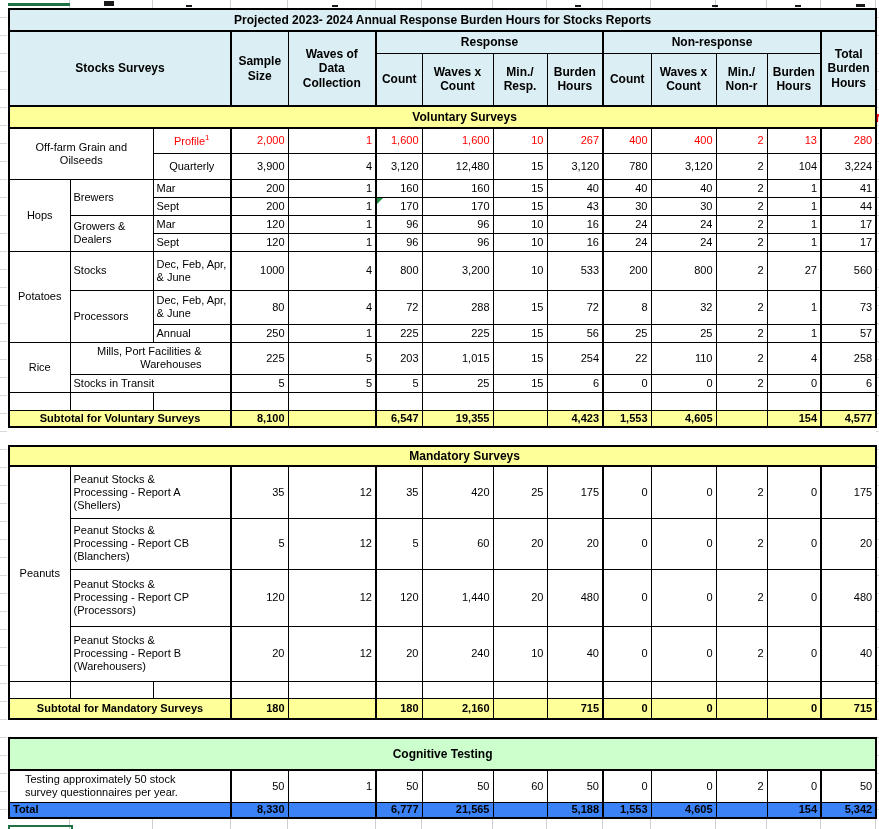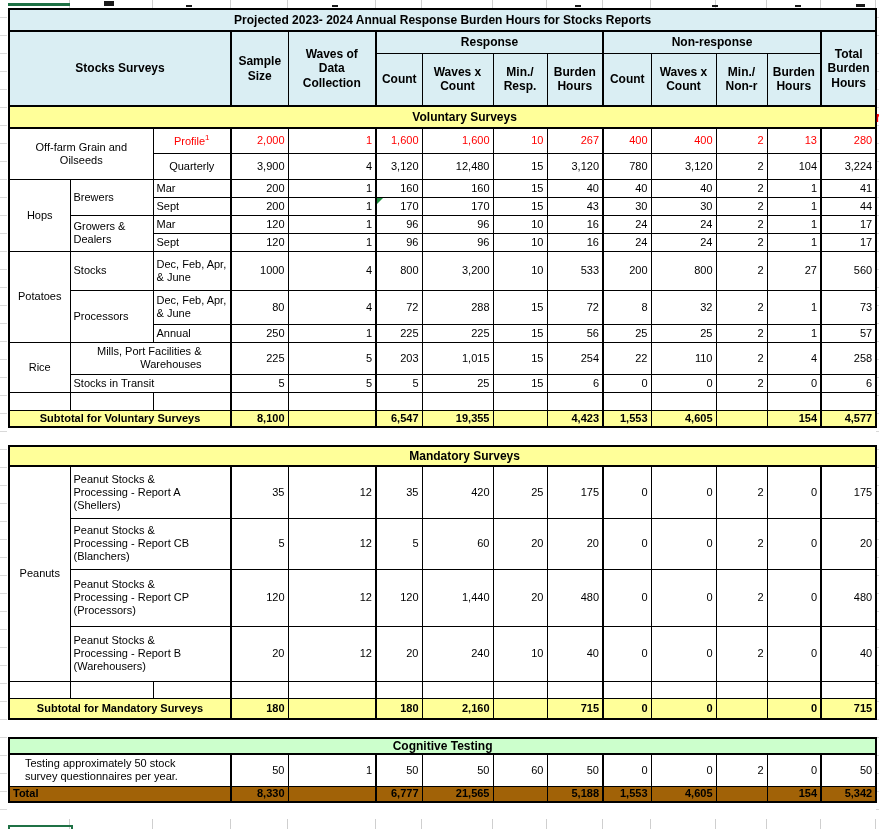--- a/index.html
+++ b/index.html
@@ -32,21 +32,21 @@
   .num{text-align:right;}
   .lbl{text-align:left;}
   .ctr{text-align:center;}
   .gl{border-left-width:2px;}
   tr.bb2{border-bottom:2px solid #000;}
   tr.hdr td{background:#DAEEF3;font-weight:bold;text-align:center;font-size:12px;line-height:1.2;}
   tr.title-row td{background:#DAEEF3;font-weight:bold;text-align:center;font-size:12px;}
   tr.band-y td{background:#FFFF99;font-weight:bold;text-align:center;font-size:12px;padding-left:47px;}
   tr.band-g td{background:#CCFFCC;font-weight:bold;text-align:center;font-size:12px;}
   tr.sub td{background:#FFFF99;font-weight:bold;}
-  tr.total-row td{background:#a16207;font-weight:bold;}
+  tr.total-row td{background:#3b82f6;font-weight:bold;}
   tr.red td.num{color:#FF0000;}
   .redtxt{color:#FF0000;}
   sup{font-size:8px;}
   .w-narrow{display:inline-block;max-width:64px;}
   .pl{display:inline-block;max-width:118px;text-align:left;}
   .rl{display:inline-block;max-width:128px;text-align:right;}
   .tl{display:inline-block;max-width:168px;text-align:left;margin-left:12px;}
   td.flag{position:relative;}
   td.flag::before{content:'';position:absolute;left:0;top:0;width:0;height:0;
     border-top:6px solid #1E8F3E;border-right:6px solid transparent;}
@@ -448,21 +448,21 @@
       <col style="width:71px">
         <col style="width:54px">
         <col style="width:56px">
       <col style="width:48px">
         <col style="width:65px">
         <col style="width:51px">
       <col style="width:54px">
         <col style="width:55px">
     </colgroup>
     <tbody>
-        <tr class="band-g bb2" style="height:16px">
+        <tr class="band-g bb2" style="height:32px">
       <td colspan="14">Cognitive Testing</td>
     </tr>
     <tr style="height:32px">
       <td colspan="3" class="lbl"><span class="tl">Testing approximately 50 stock survey questionnaires per year.</span></td>
     <td class="num gl">50</td>
           <td class="num">1</td>
           <td class="num gl">50</td>
           <td class="num">50</td>
           <td class="num">60</td>
           <td class="num">50</td>

